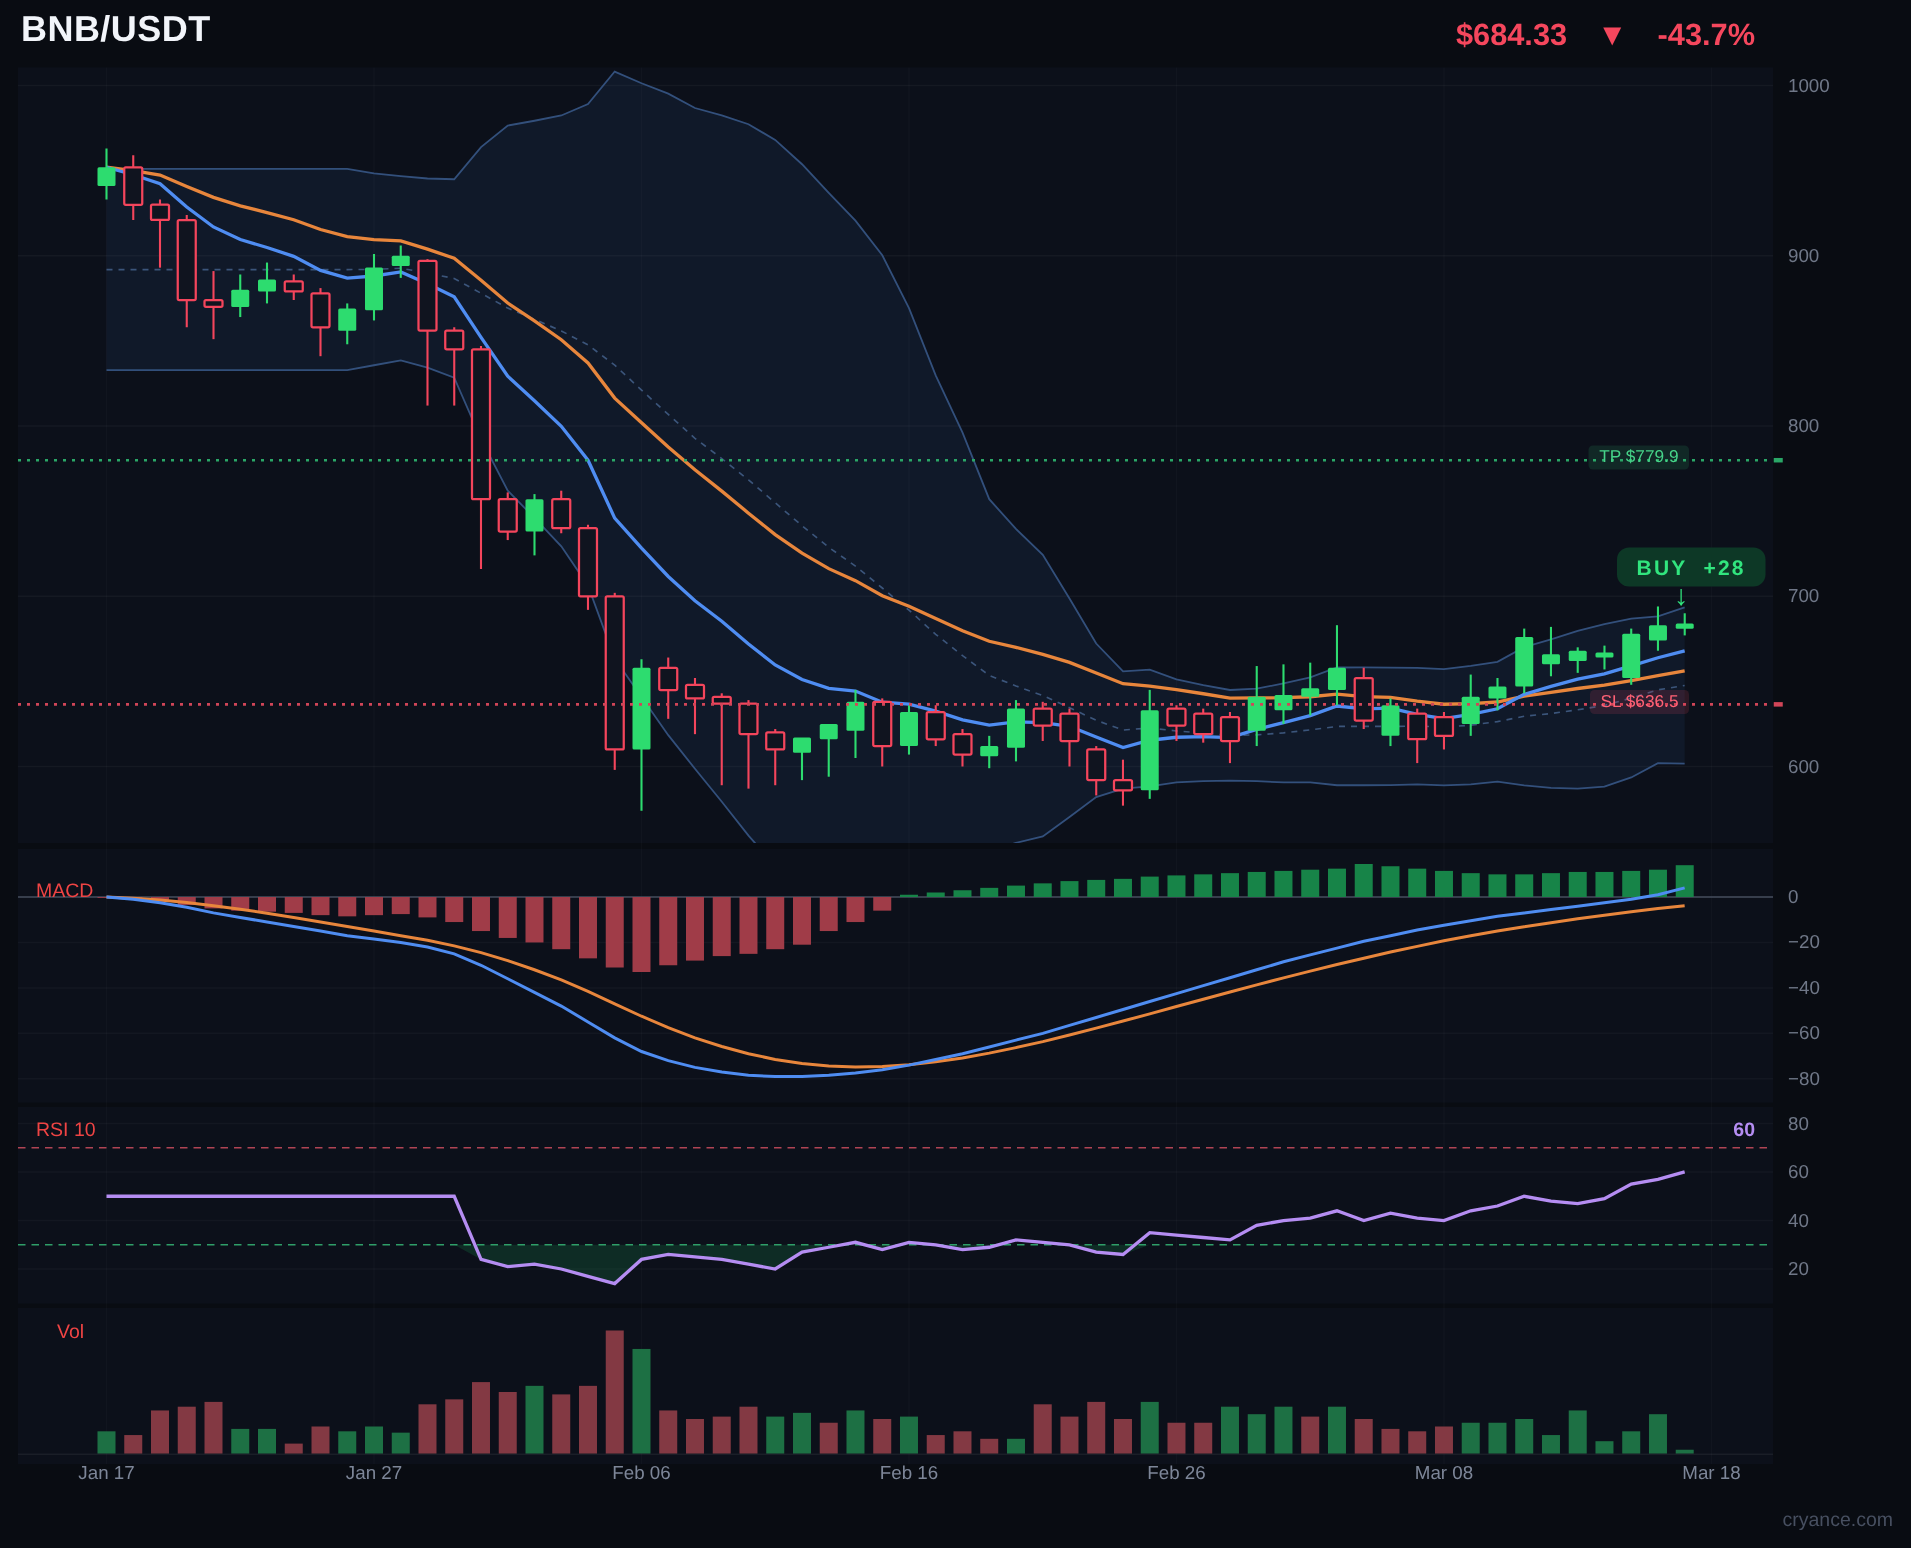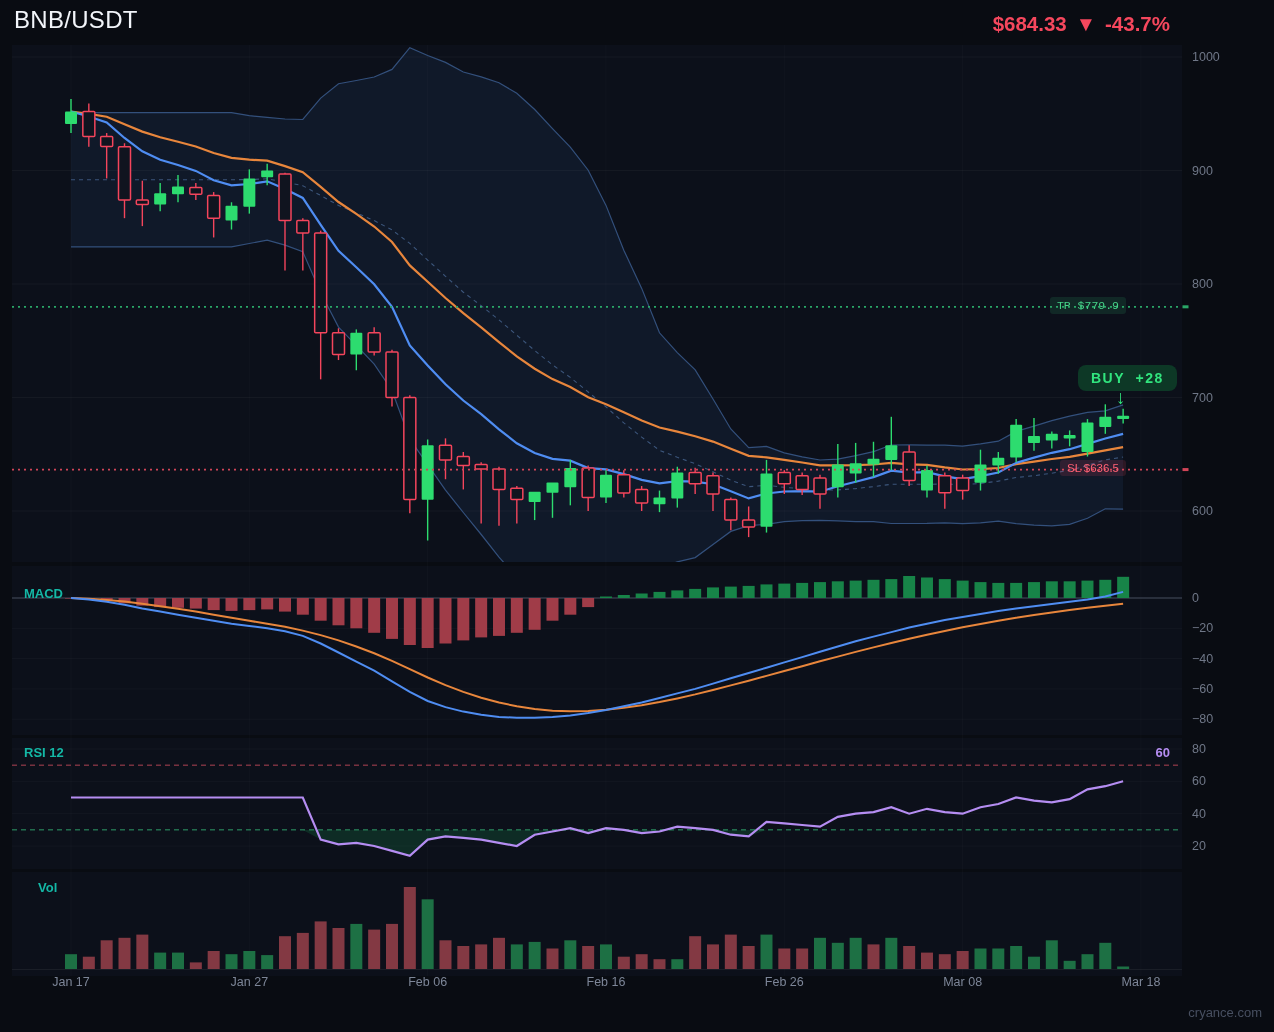--- a/index.html
+++ b/index.html
@@ -1,25 +1,25 @@
 <!DOCTYPE html>
 <html><head>
 <meta charset="utf-8">
 <style>
   html,body{margin:0;padding:0}
   body{width:1274px;height:1032px;background:#090c12;position:relative;overflow:hidden;
        font-family:"Liberation Sans",sans-serif;color:#e8edf5;}
   svg text{font-family:"Liberation Sans",sans-serif;}
-  .title{position:absolute;left:14px;top:6px;font-size:24px;font-weight:normal;color:#f2f5fa;letter-spacing:.3px}
-  .ticker{position:absolute;top:12px;right:104px;font-size:20.5px;font-weight:bold;color:#f5475d;display:flex;gap:9px;align-items:center}
+  .title{position:absolute;left:14px;top:6px;font-size:24px;font-weight:bold;color:#f2f5fa;letter-spacing:.3px}
+  .ticker{position:absolute;top:12px;right:104px;font-size:20.5px;font-weight:bold;color:#f5475d;display:flex;gap:20px;align-items:center}
   .legend{position:absolute;left:58px;top:54px;display:flex;gap:36px;align-items:center;font-size:12.5px;color:#a9b5c8}
   .legend-item{display:flex;align-items:center;gap:9px}
   .sample{display:inline-block;width:20px;height:0;border-top:2.5px solid #4f8df2}
   .sample.dashed{border-top-style:dashed;border-top-width:2px}
-  .panel-label{position:absolute;font-size:13px;font-weight:bold;color:#14b8a6;z-index:3}
+  .panel-label{position:absolute;font-size:13px;font-weight:normal;color:#ef4444;z-index:3}
   #macd-label{left:24px;top:586px}
   #rsi-label{left:24px;top:745px}
   #vol-label{left:38px;top:880px}
   .rsi-value{position:absolute;top:745px;left:1120px;width:50px;text-align:right;font-size:13px;font-weight:bold;color:#b58df2;z-index:3}
   .tp-label{position:absolute;top:296px;right:148px;background:rgba(42,167,103,.16);color:#46d389;
             font-size:11.5px;padding:2px 7px;border-radius:3px;z-index:3}
   .sl-label{position:absolute;top:459px;right:148px;background:rgba(220,70,92,.16);color:#ff6175;
             font-size:11.5px;padding:2px 7px;border-radius:3px;z-index:3}
   .buy-badge{position:absolute;top:365px;left:1078px;background:#0d3826;color:#31e57e;font-weight:bold;
              font-size:14px;padding:5px 13px;border-radius:8px;letter-spacing:1.5px;white-space:pre;z-index:3}
@@ -372,21 +372,21 @@
     <span class="sample" id="s1" style="border-top-color: rgb(232, 134, 60);"></span>
     <span>EMA 21</span>
   </span>
   <span class="legend-item">
     <span class="sample dashed" id="s2" style="border-top-color: rgb(90, 127, 170);"></span>
     <span>BB</span>
   </span>
 </div>
 
 <div class="panel-label" id="macd-label">MACD</div>
-<div class="panel-label" id="rsi-label">RSI 12</div>
+<div class="panel-label" id="rsi-label">RSI 10</div>
 <div class="panel-label" id="vol-label">Vol</div>
 <div class="rsi-value">60</div>
 
-<div class="tp-label" style="top: 296.813px; font-family: Liberation Mono, monospace;">TP $779.9</div>
+<div class="tp-label" style="top: 296.813px;">TP $779.9</div>
 <div class="sl-label" style="top: 459.572px;">SL $636.5</div>
 <div class="buy-badge">BUY  +28</div>
 <div class="buy-arrow">↓</div>
 <div class="watermark">cryance.com</div>
 
 </body></html>

